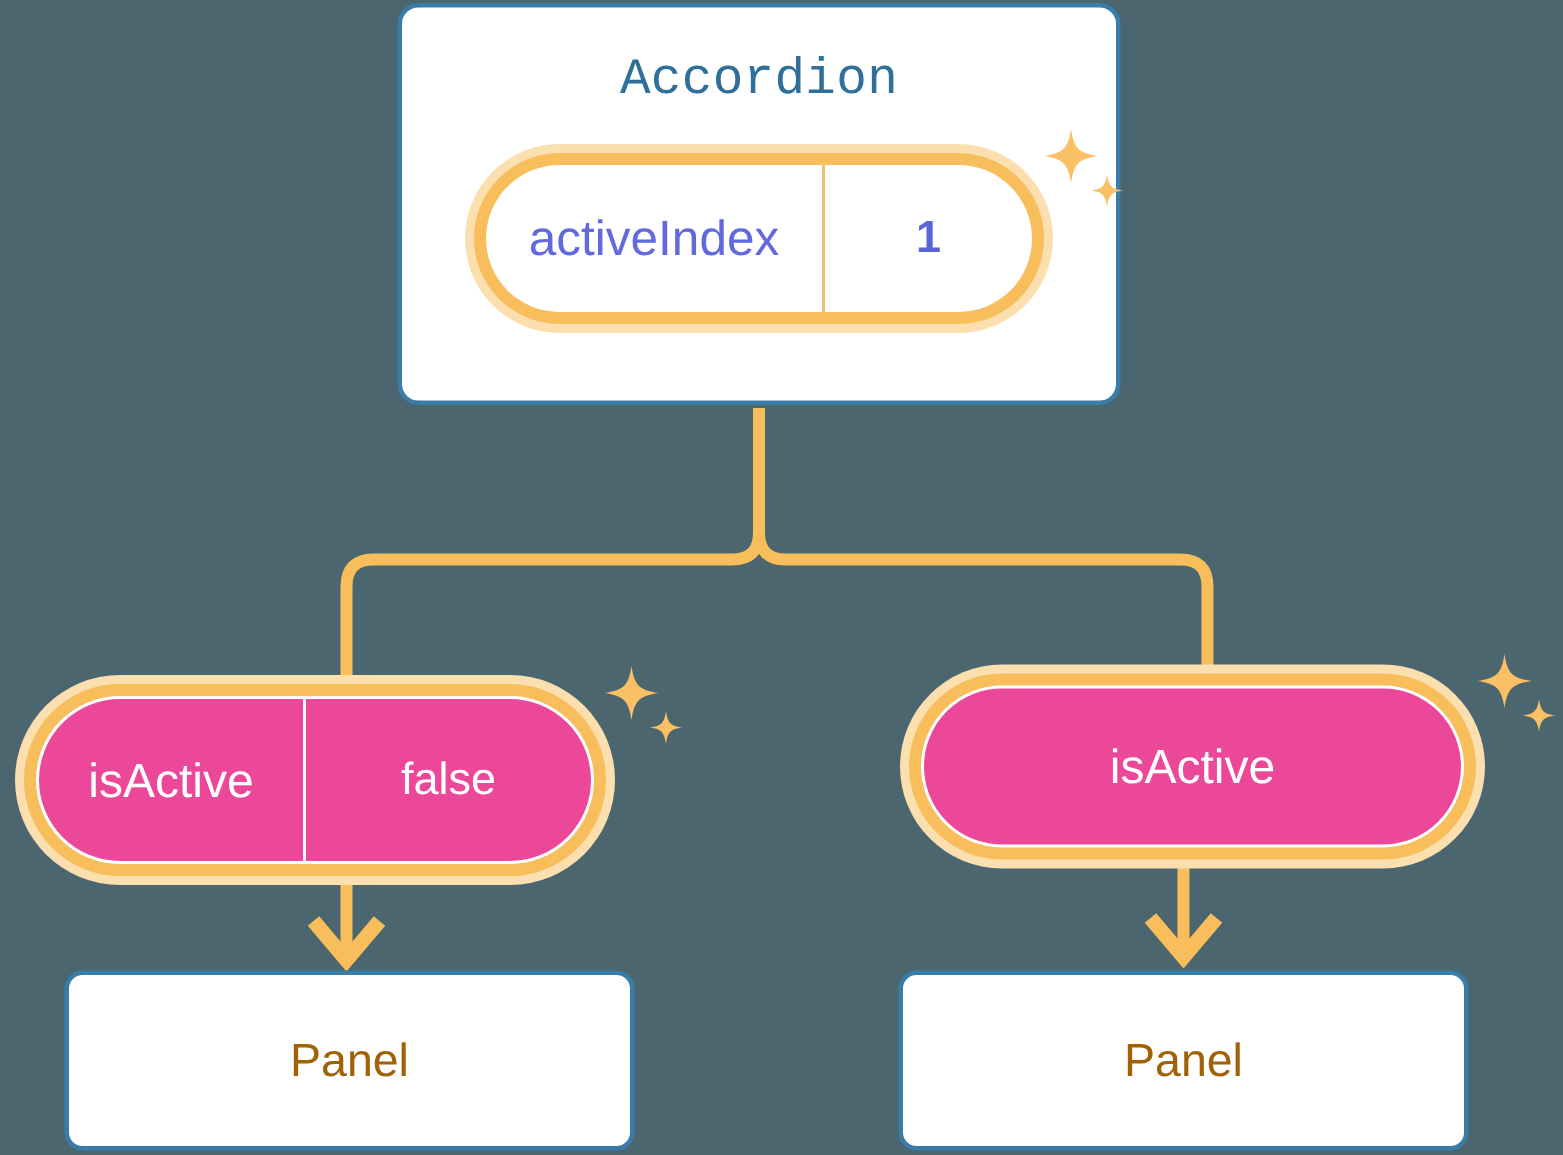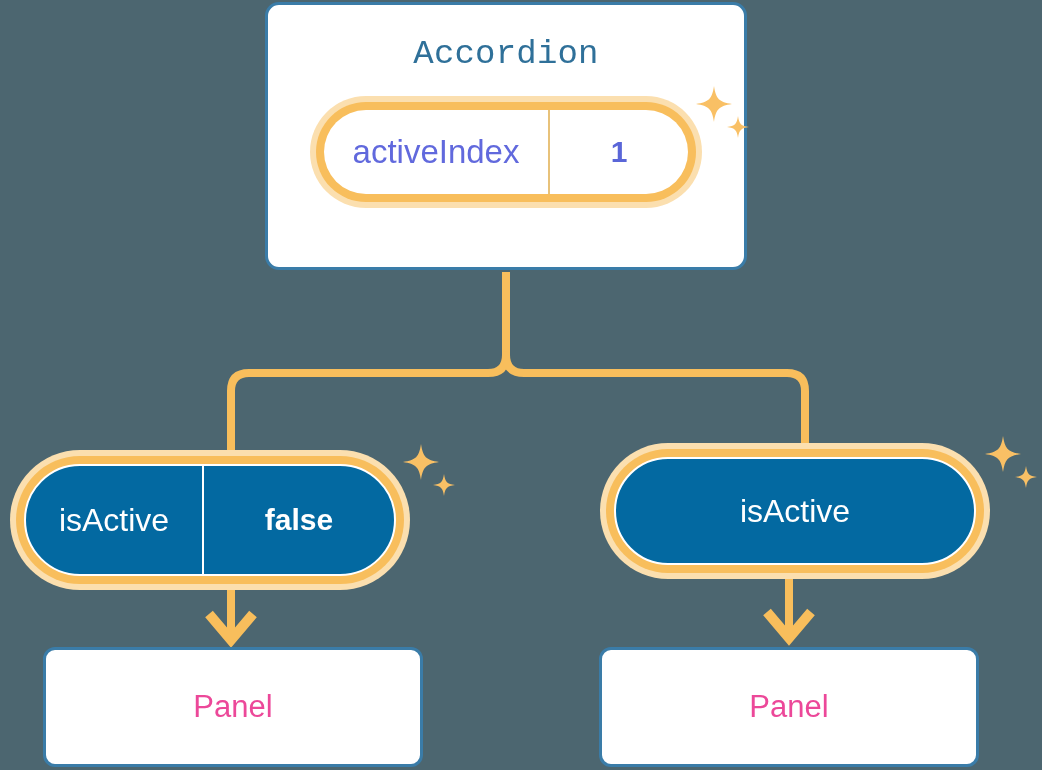--- a/index.html
+++ b/index.html
@@ -126,43 +126,43 @@
   .pill.light .seg-val {
     color: #5a66d8;
     font-size: 30px;
     font-weight: 700;
     padding: 0 26px;
     border-left: 2px solid #e8c27a;
   }
 
   
   .pill.solid .inner {
-    background: #0369a1;
+    background: #ec4899;
     border: 2px solid #ffffff;
   }
   .pill.solid .seg-key {
     color: #ffffff;
     font-size: 32px;
     font-weight: 400;
     padding: 0 24px;
   }
   .pill.solid .seg-val {
     color: #ffffff;
     font-size: 30px;
-    font-weight: 700;
+    font-weight: 400;
     padding: 0 20px;
     border-left: 2px solid #ffffff;
   }
 
   
   #pill-activeindex {
     left: 310px;
     top: 96px;
     width: 392px;
-    height: 112px;
+    height: 126px;
   }
   #pill-isactive-false {
     left: 10px;
     top: 450px;
     width: 400px;
     height: 140px;
   }
   #pill-isactive-true {
     left: 600px;
     top: 443px;
@@ -184,21 +184,21 @@
     position: absolute;
     background: #ffffff;
     border: 3px solid #3a7ca8;
     border-radius: 12px;
     box-sizing: border-box;
     display: flex;
     align-items: center;
     justify-content: center;
   }
   .panel-box .panel-label {
-    color: #ec4899;
+    color: #a16207;
     font-size: 31px;
     font-weight: 400;
   }
   #panel-left {
     left: 43px;
     top: 647px;
     width: 380px;
     height: 120px;
   }
   #panel-right {

